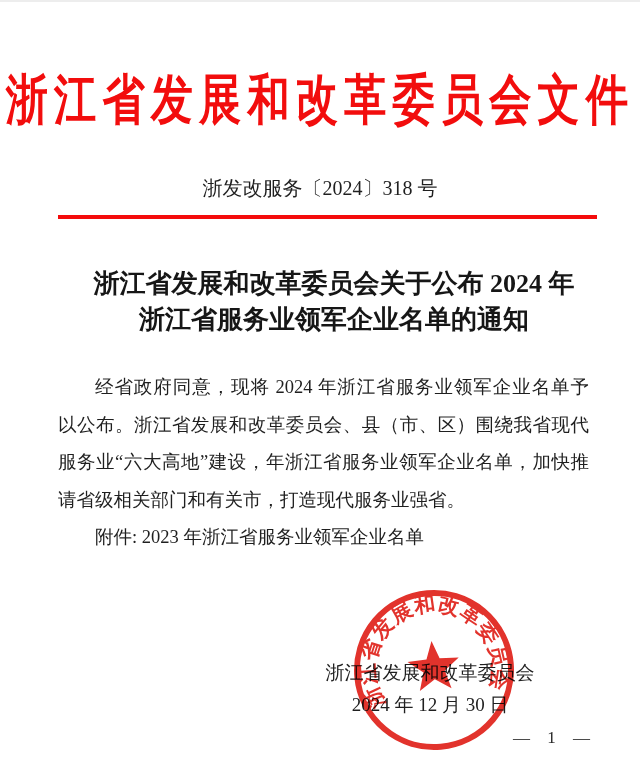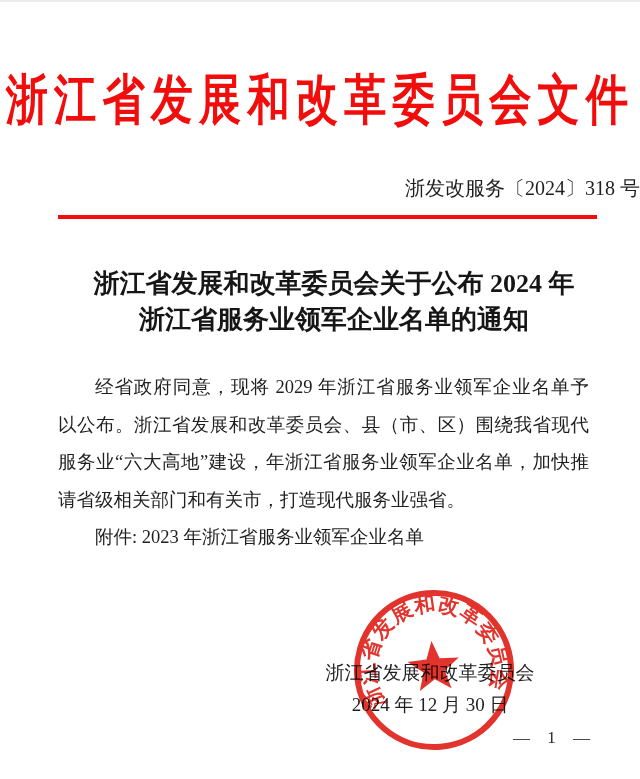--- a/index.html
+++ b/index.html
@@ -11,21 +11,21 @@
   .top-edge{position:absolute;top:0;left:0;width:640px;height:2px;background:#ededed;}
 
   
   .header-wrap{position:absolute;top:65px;left:0;width:640px;height:70px;
     display:flex;justify-content:center;align-items:center;}
   .header-title{
     font-size:54px;font-weight:bold;color:#f20d0d;white-space:nowrap;
     letter-spacing:8px;transform:scaleX(0.78);transform-origin:center center;
   }
 
-  .doc-number{position:absolute;top:174px;left:0;width:640px;text-align:right;
+  .doc-number{position:absolute;top:174px;left:0;width:640px;text-align:center;
     font-size:20px;line-height:28px;color:#1f1f1f;}
 
   .red-rule{position:absolute;top:215px;left:58px;width:539px;height:4px;background:#f40b0b;}
 
   .doc-title{position:absolute;top:266px;left:0;width:640px;text-align:center;
     font-size:26px;font-weight:bold;line-height:36px;color:#161616;margin-left:14px;}
 
   .body-block{position:absolute;top:369px;left:58px;width:531px;
     font-size:18.5px;line-height:37.5px;color:#1f1f1f;}
   .bline{height:37.5px;white-space:nowrap;}
@@ -53,21 +53,21 @@
 <div class="doc-number">浙发改服务〔2024〕318 号</div>
 
 <div class="red-rule"></div>
 
 <div class="doc-title">
   <div>浙江省发展和改革委员会关于公布 2024 年</div>
   <div>浙江省服务业领军企业名单的通知</div>
 </div>
 
 <div class="body-block">
-  <div class="bline stretch ind">经省政府同意，现将 2029 年浙江省服务业领军企业名单予</div>
+  <div class="bline stretch ind">经省政府同意，现将 2024 年浙江省服务业领军企业名单予</div>
   <div class="bline stretch">以公布。浙江省发展和改革委员会、县（市、区）围绕我省现代</div>
   <div class="bline stretch">服务业“六大高地”建设，年浙江省服务业领军企业名单，加快推</div>
   <div class="bline">请省级相关部门和有关市，打造现代服务业强省。</div>
   <div class="bline ind">附件: 2023 年浙江省服务业领军企业名单</div>
 </div>
 
 <div class="signature-block">
   <div>浙江省发展和改革委员会</div>
   <div>2024 年 12 月 30 日</div>
 </div>

